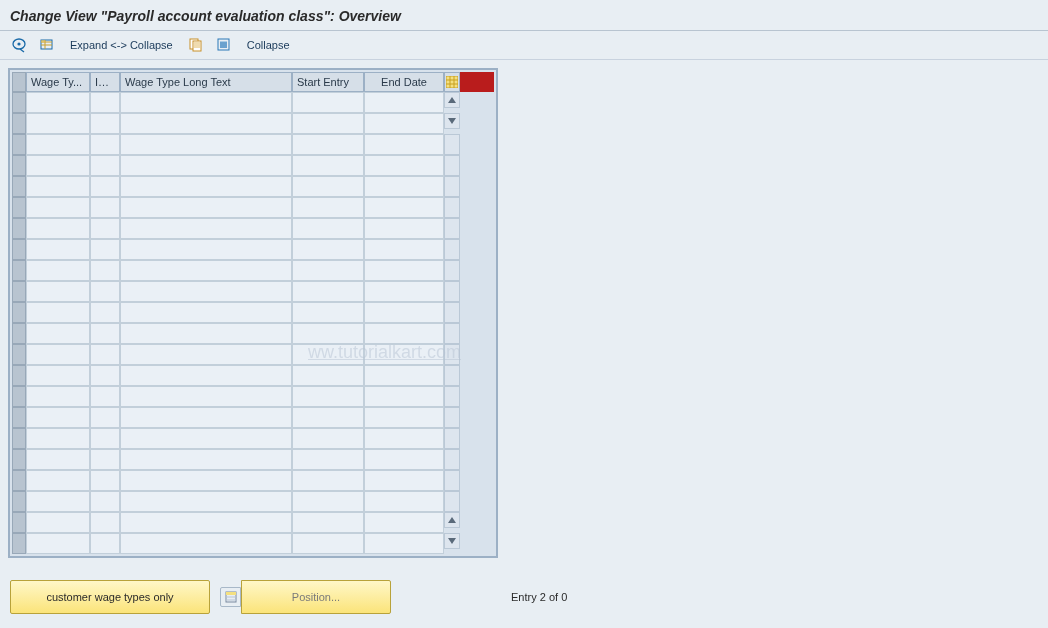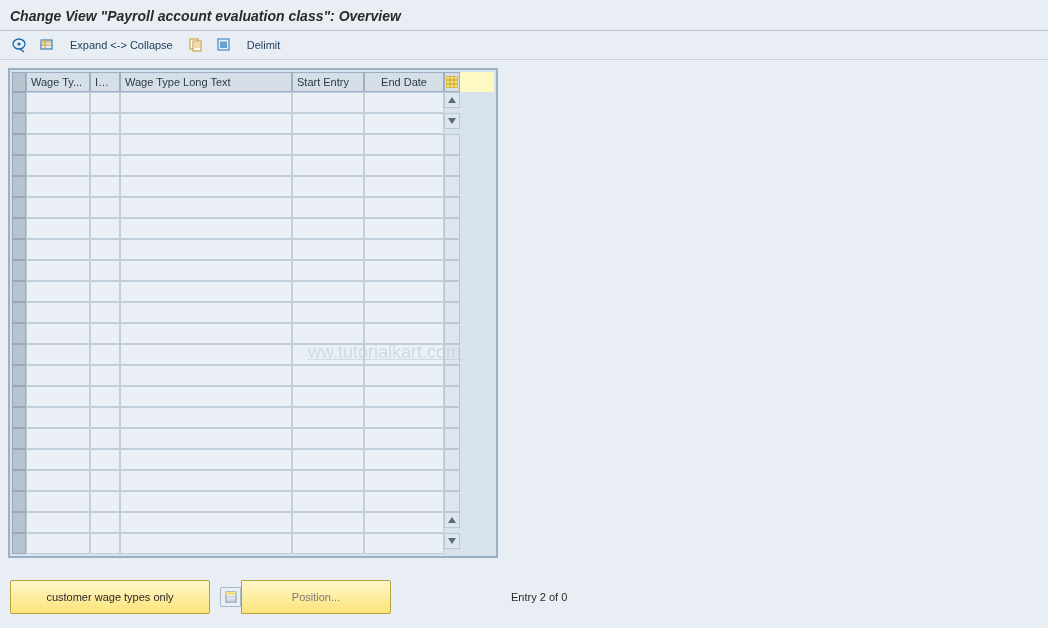--- a/index.html
+++ b/index.html
@@ -60,21 +60,21 @@
     background: #d8e2ec;
     padding: 2px;
   }
   .grid {
     display: flex;
     flex-direction: column;
     position: relative;
   }
   .grid-header-row {
     display: flex;
-    background: #fef9c3;
+    background: #b91c1c;
   }
   .grid-header-cell {
     border: 1px solid #9cb0c5;
     background: #d6dfe8;
     color: #2a3a4a;
     font-size: 11px;
     padding: 3px 4px;
     white-space: nowrap;
     overflow: hidden;
     text-overflow: ellipsis;
@@ -170,21 +170,21 @@
         <path d="M6 6h6M6 8h6M6 10h6" stroke="#e0b860"></path>
       </svg>
   </span>
   <span class="toolbar-btn icon" title="Select all">
     <svg width="16" height="16">
         <rect x="2" y="2" width="11" height="11" fill="none" stroke="#2a78b8"></rect>
         <rect x="4" y="4" width="7" height="7" fill="#6aa8d8" opacity=".5"></rect>
         <path d="M4 6h7M4 8h7M4 10h7" stroke="#2a78b8"></path>
       </svg>
   </span>
-  <span class="toolbar-text">Delimit</span>
+  <span class="toolbar-text">Collapse</span>
 </div>
 
 <div class="grid-wrap">
   <div class="grid">
     <div class="grid-header-row">
       <div class="sel-col"></div>
       <div class="grid-header-cell c0">Wage Ty...</div>
       <div class="grid-header-cell c1">Inf...</div>
       <div class="grid-header-cell c2">Wage Type Long Text</div>
       <div class="grid-header-cell c3">Start Entry</div>

